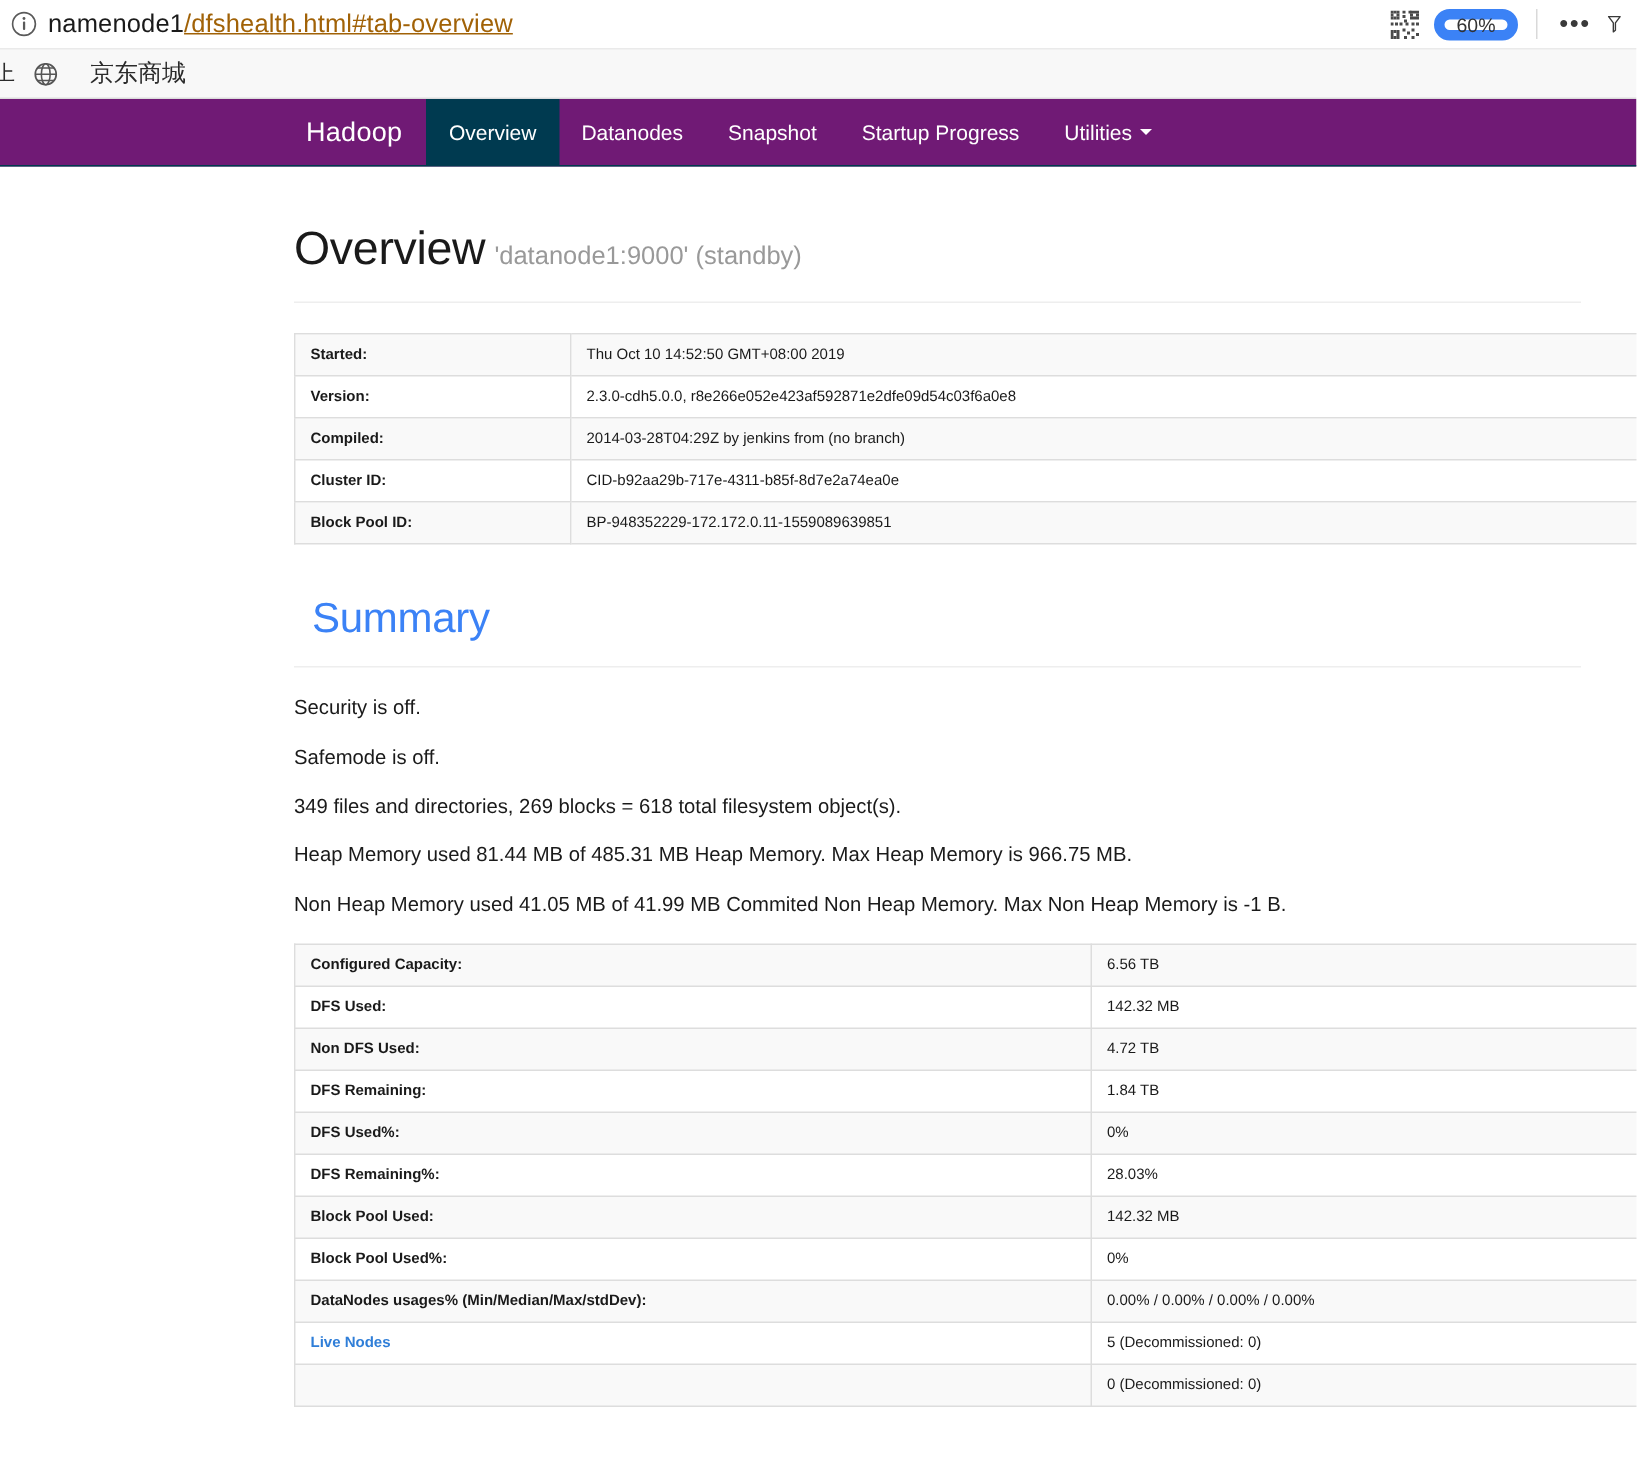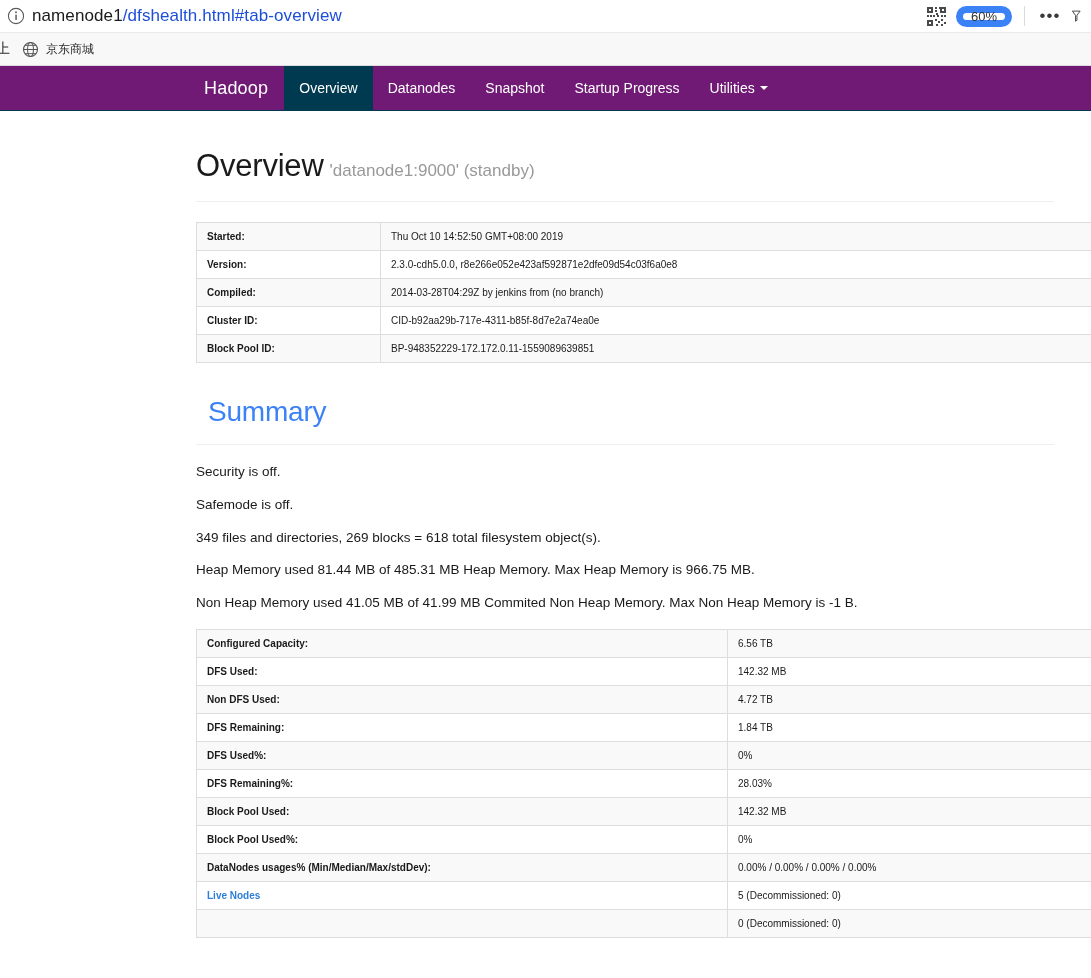--- a/index.html
+++ b/index.html
@@ -31,21 +31,21 @@
     margin-right: 6px;
   }
   .info-icon svg { display: block; }
   .url-text {
     font-size: 17px;
     color: #1a1a1a;
     letter-spacing: 0.1px;
     white-space: nowrap;
     font-family: "Liberation Sans", sans-serif;
   }
-  .url-path { color: #1d4ed8; }
+  .url-path { color: #a16207; text-decoration: underline; }
   .urlbar-right {
     margin-left: auto;
     display: flex;
     align-items: center;
     gap: 0;
     height: 32px;
   }
   .qr-icon {
     width: 26px; height: 26px;
     display: flex; align-items: center; justify-content: center;
@@ -96,22 +96,22 @@
     color: #2b2b2b;
     margin-left: -4px;
     margin-right: 10px;
     overflow: hidden;
     width: 16px;
     white-space: nowrap;
   }
   .bm-item {
     display: flex;
     align-items: center;
-    gap: 7px;
-    font-size: 12px;
+    gap: 21px;
+    font-size: 16px;
     color: #2b2b2b;
   }
   .globe-icon { width: 17px; height: 17px; display:block; }
 
   
   .navbar {
     height: 45px;
     background: #701a75;
     display: flex;
     align-items: stretch;

